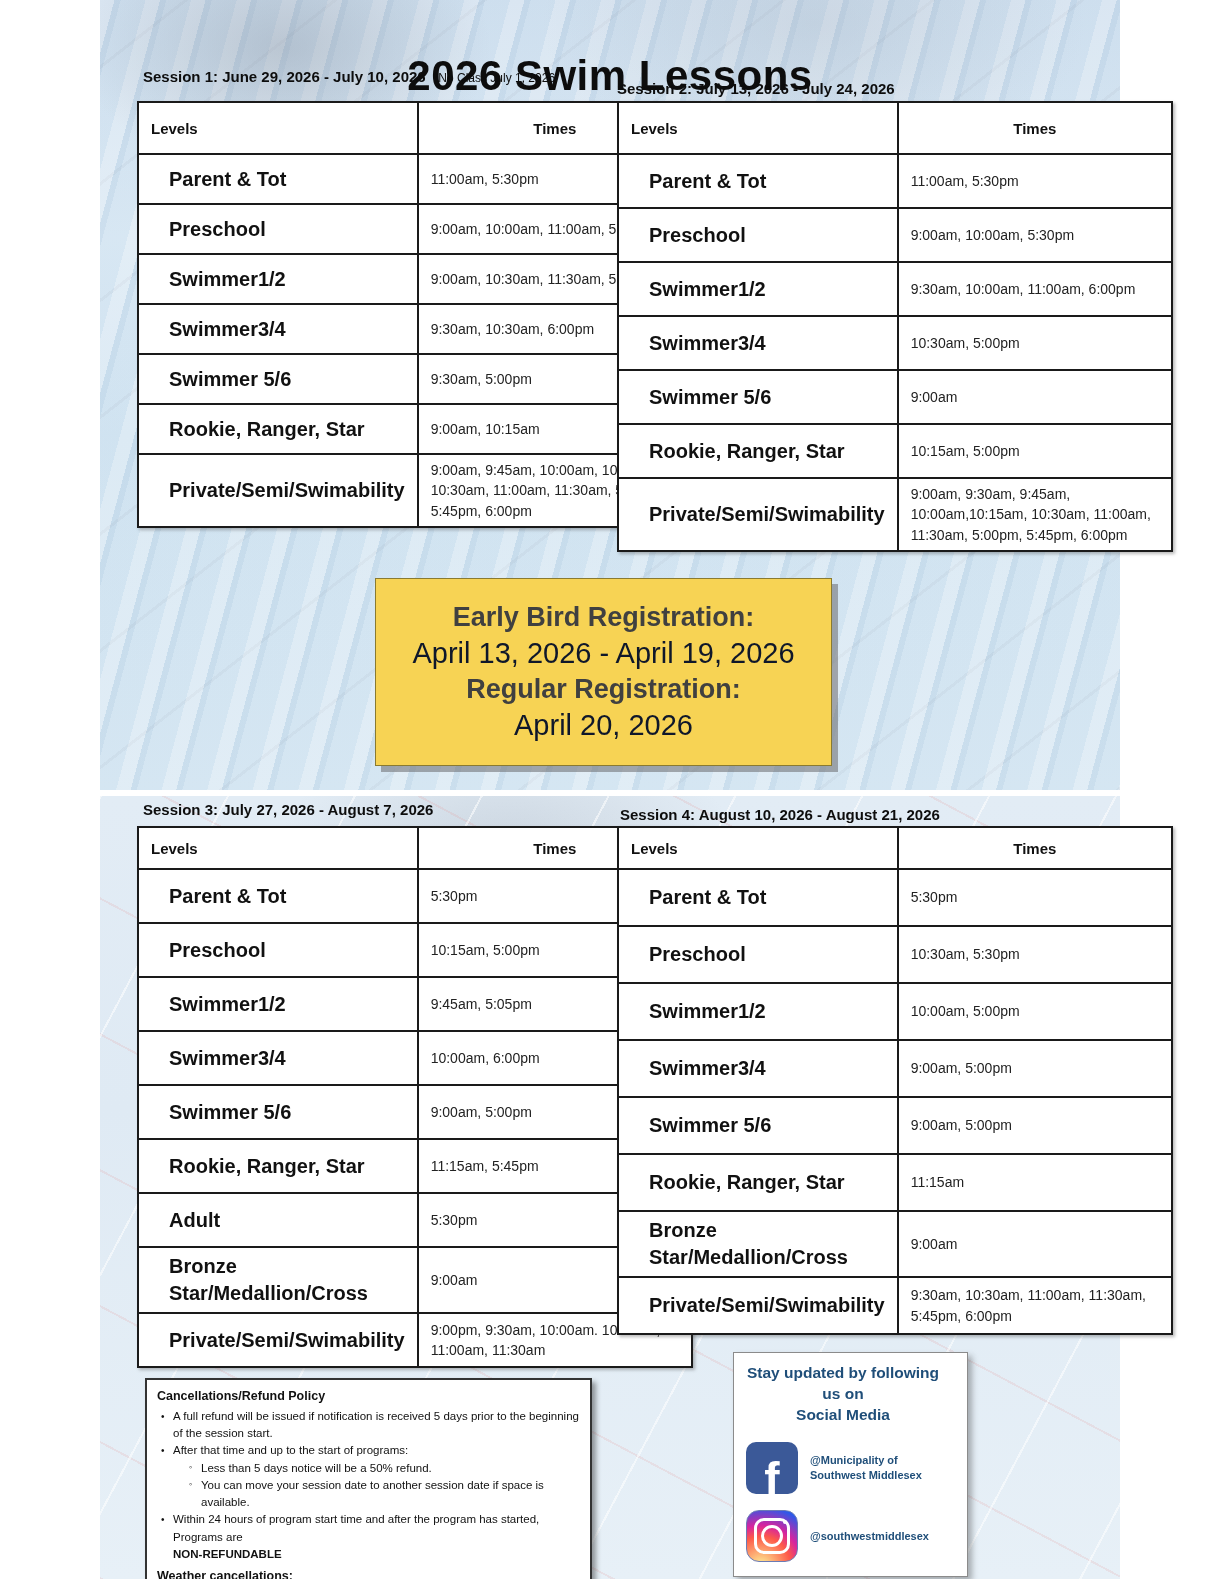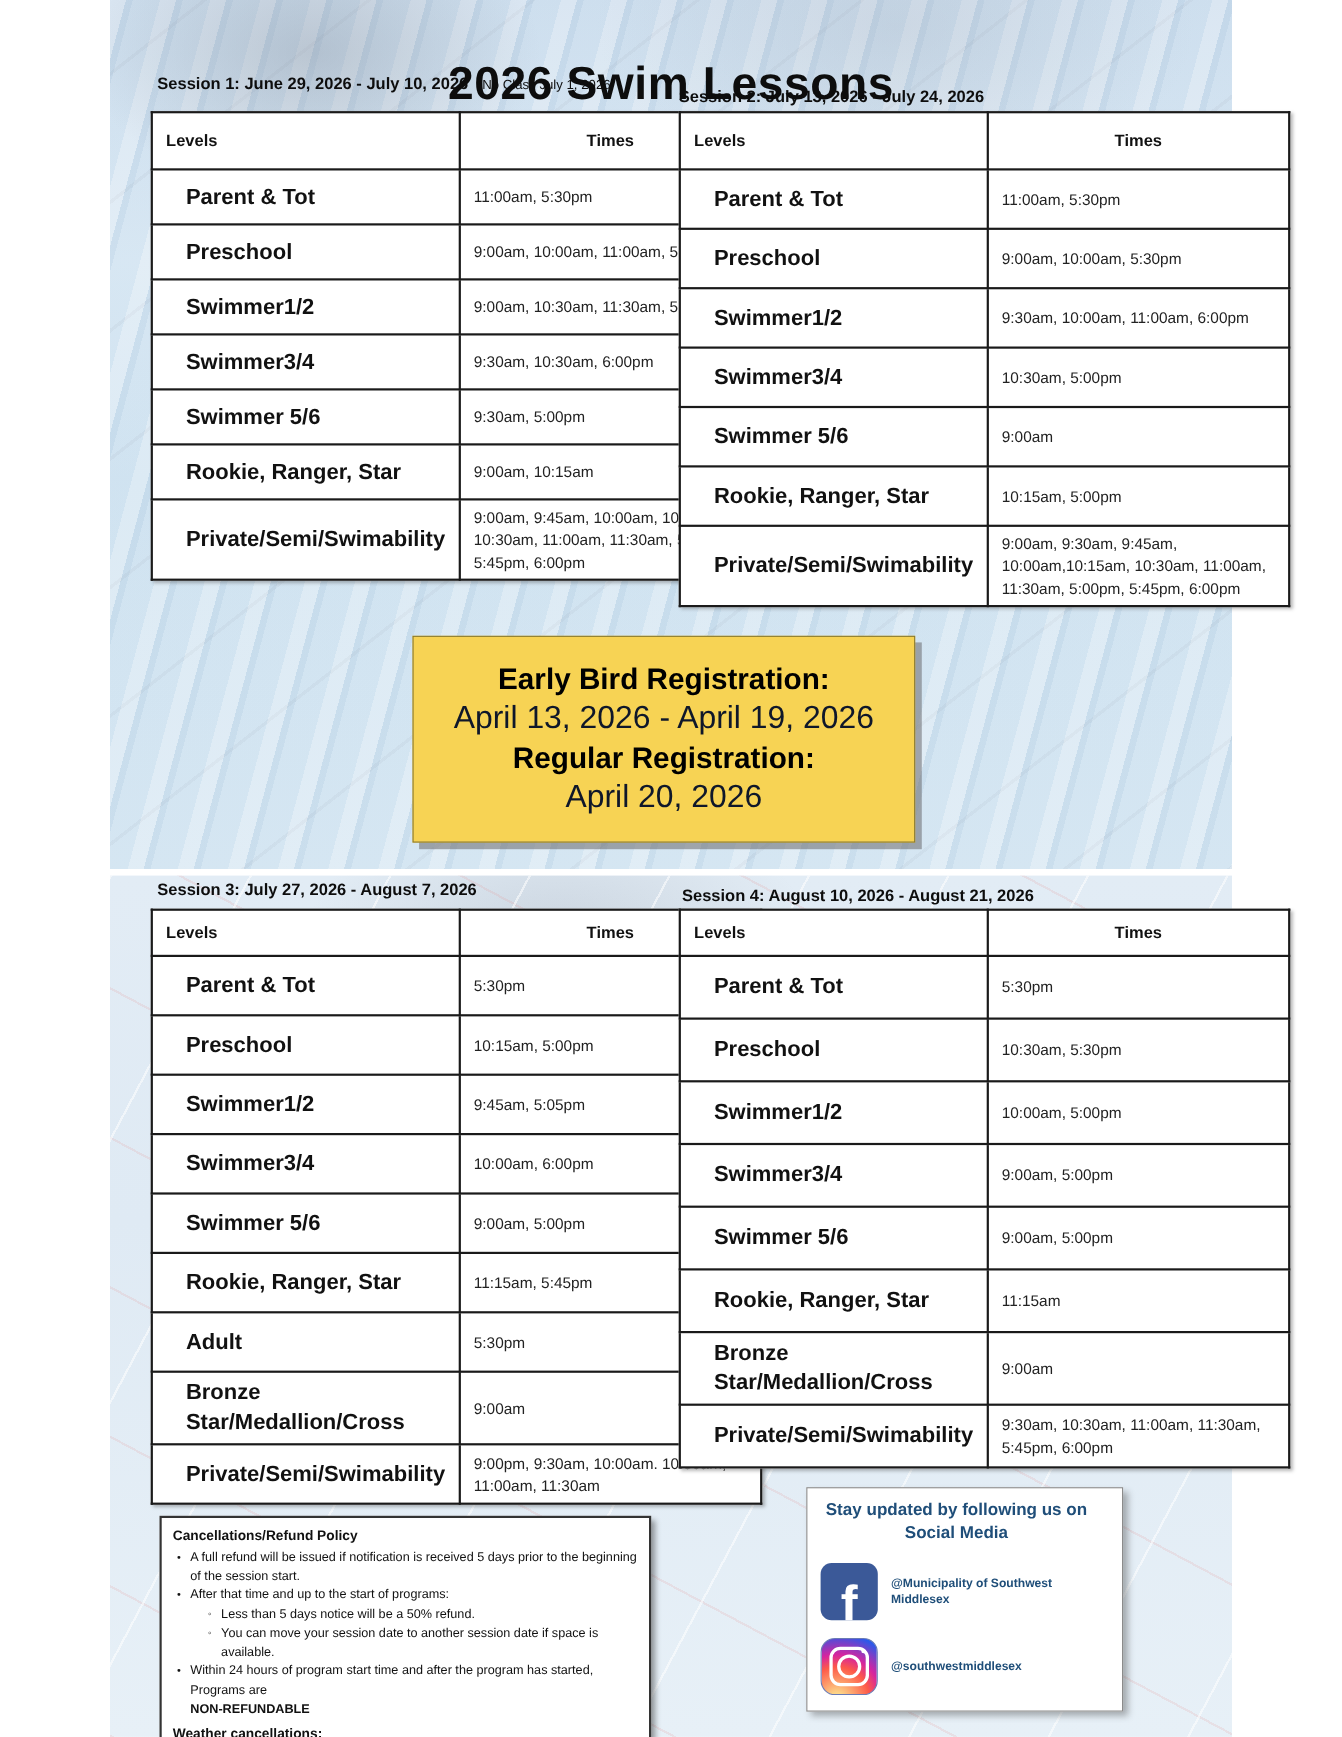--- a/index.html
+++ b/index.html
@@ -50,38 +50,38 @@
   .s2 th{height:40px}.s2 td{height:42px}
   .s3 th{height:30px}.s3 td{height:42px}
   .s4 th{height:30px}.s4 td{height:45px}
   
   .reg-box{
     position:absolute;left:375px;top:578px;width:455px;height:186px;
     border:1px solid #8a7a30;box-shadow:6px 6px 0 rgba(105,105,110,0.55);
     display:flex;flex-direction:column;justify-content:center;align-items:center;
     text-align:center;gap:4px;
   }
-  .reg-line-bold{font-size:27px;font-weight:bold;color:#000000;}
+  .reg-line-bold{font-size:27px;font-weight:bold;color:#404040;}
   .reg-line{font-size:29px;color:#0f172a;}
   
   .policy-box{
     position:absolute;left:145px;top:1378px;width:447px;background:#fff;
     border:2px solid #333;box-shadow:4px 4px 5px rgba(40,40,40,0.45);
     padding:7px 10px 8px 10px;box-sizing:border-box;font-size:11.5px;line-height:1.5;
   }
   .policy-title{font-size:12.5px;font-weight:bold;margin:0 0 2px 0;}
   .policy-box ul{margin:0;padding:0 0 0 14px;list-style:none;}
   .policy-box li{position:relative;padding-left:2px;}
   .policy-box li::before{content:"\2022";position:absolute;left:-10px;font-size:10px;top:1px;}
   .policy-box li ul{padding-left:26px;margin:0;}
   .policy-box li ul li::before{content:"\25E6";font-size:9px;}
   .bold-inline{font-weight:bold;}
   
   .social-box{
-    position:absolute;left:733px;top:1352px;width:288px;min-height:186px;background:#fff;
+    position:absolute;left:733px;top:1352px;width:235px;min-height:186px;background:#fff;
     border:1px solid #8b8b8b;box-shadow:4px 4px 6px rgba(40,40,40,0.35);
     padding:10px 27px 14px 12px;box-sizing:border-box;
   }
   .social-title{font-size:15.5px;font-weight:bold;color:#1F4E79;text-align:center;line-height:1.35;}
   .social-row{display:flex;align-items:center;gap:12px;margin-top:16px;}
   .fb-icon{
     width:52px;height:52px;border-radius:10px;background:#3b5998;flex:0 0 auto;
     color:#fff;font-weight:bold;font-size:46px;line-height:1;
     display:flex;align-items:flex-end;justify-content:center;overflow:hidden;
   }

